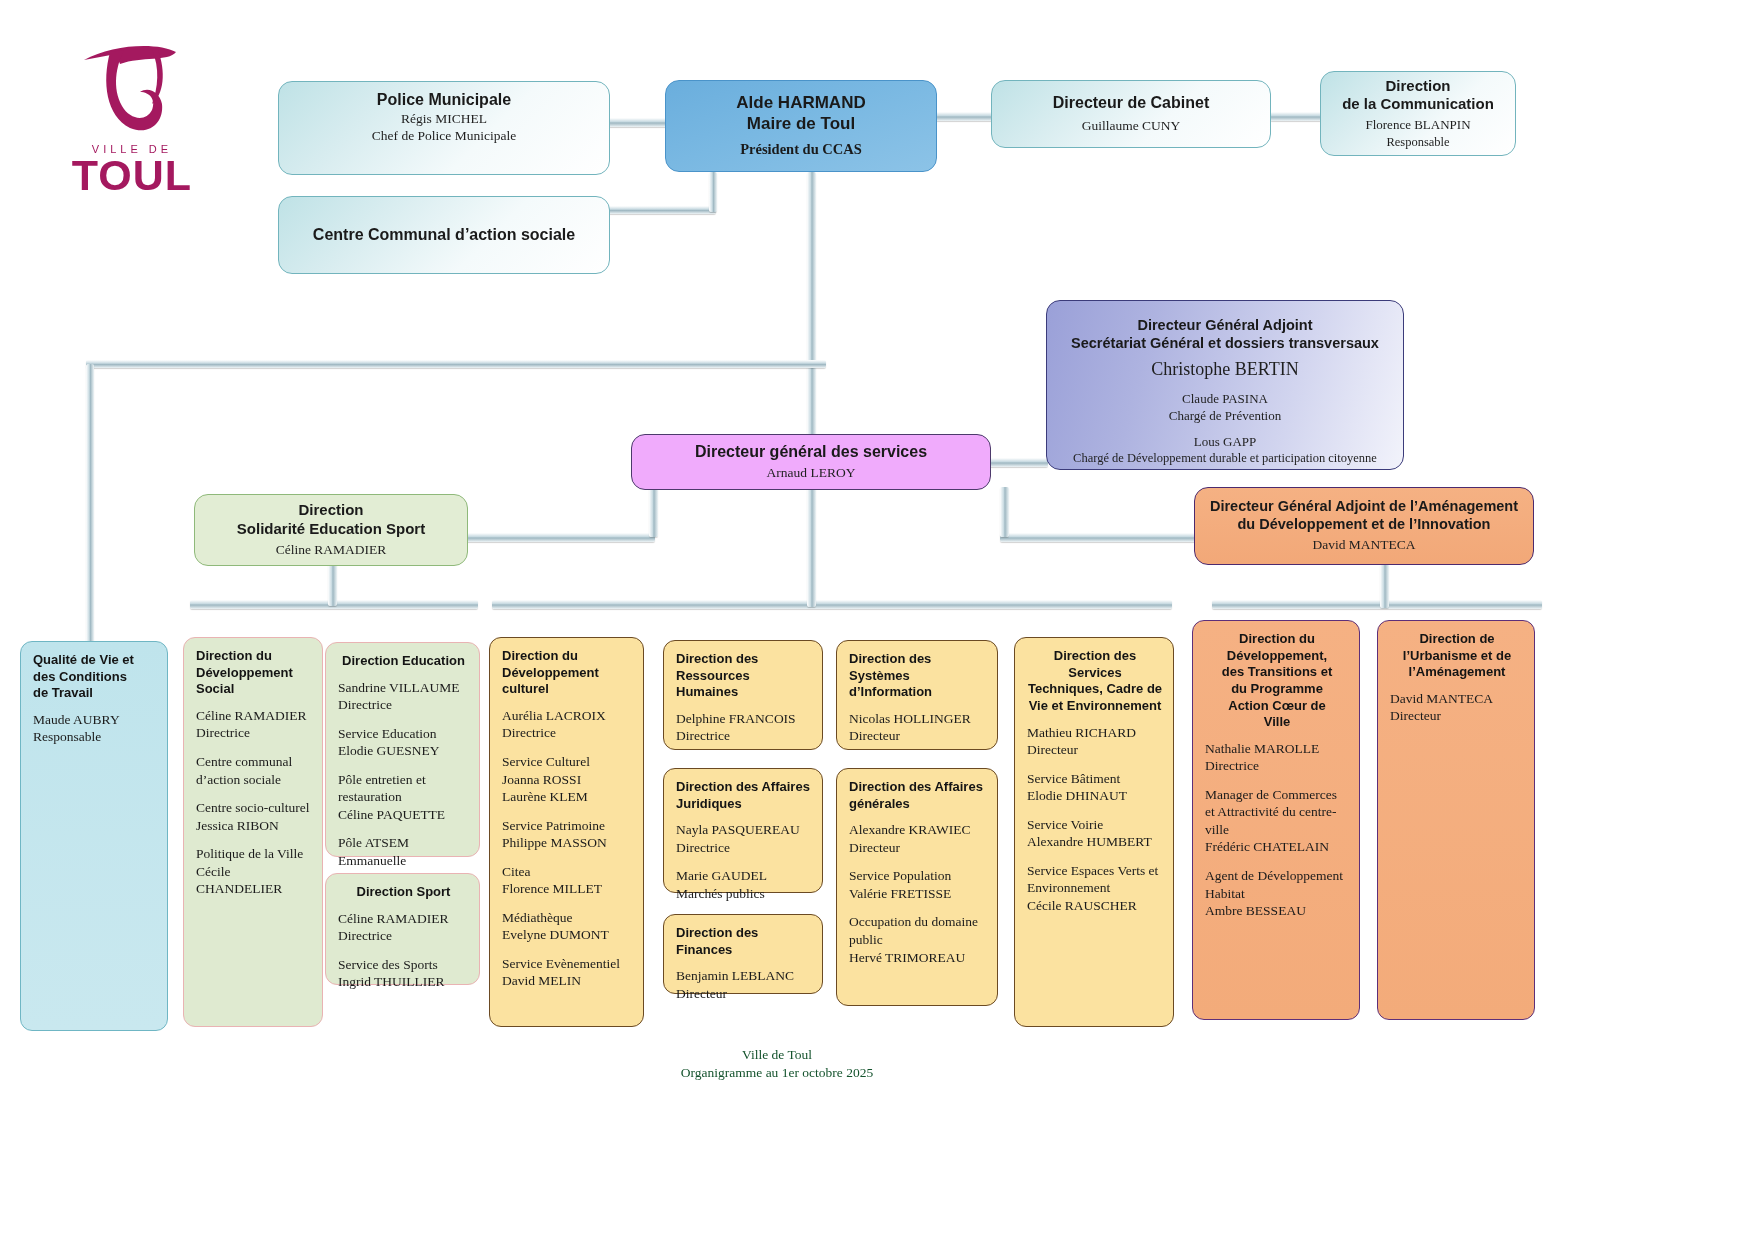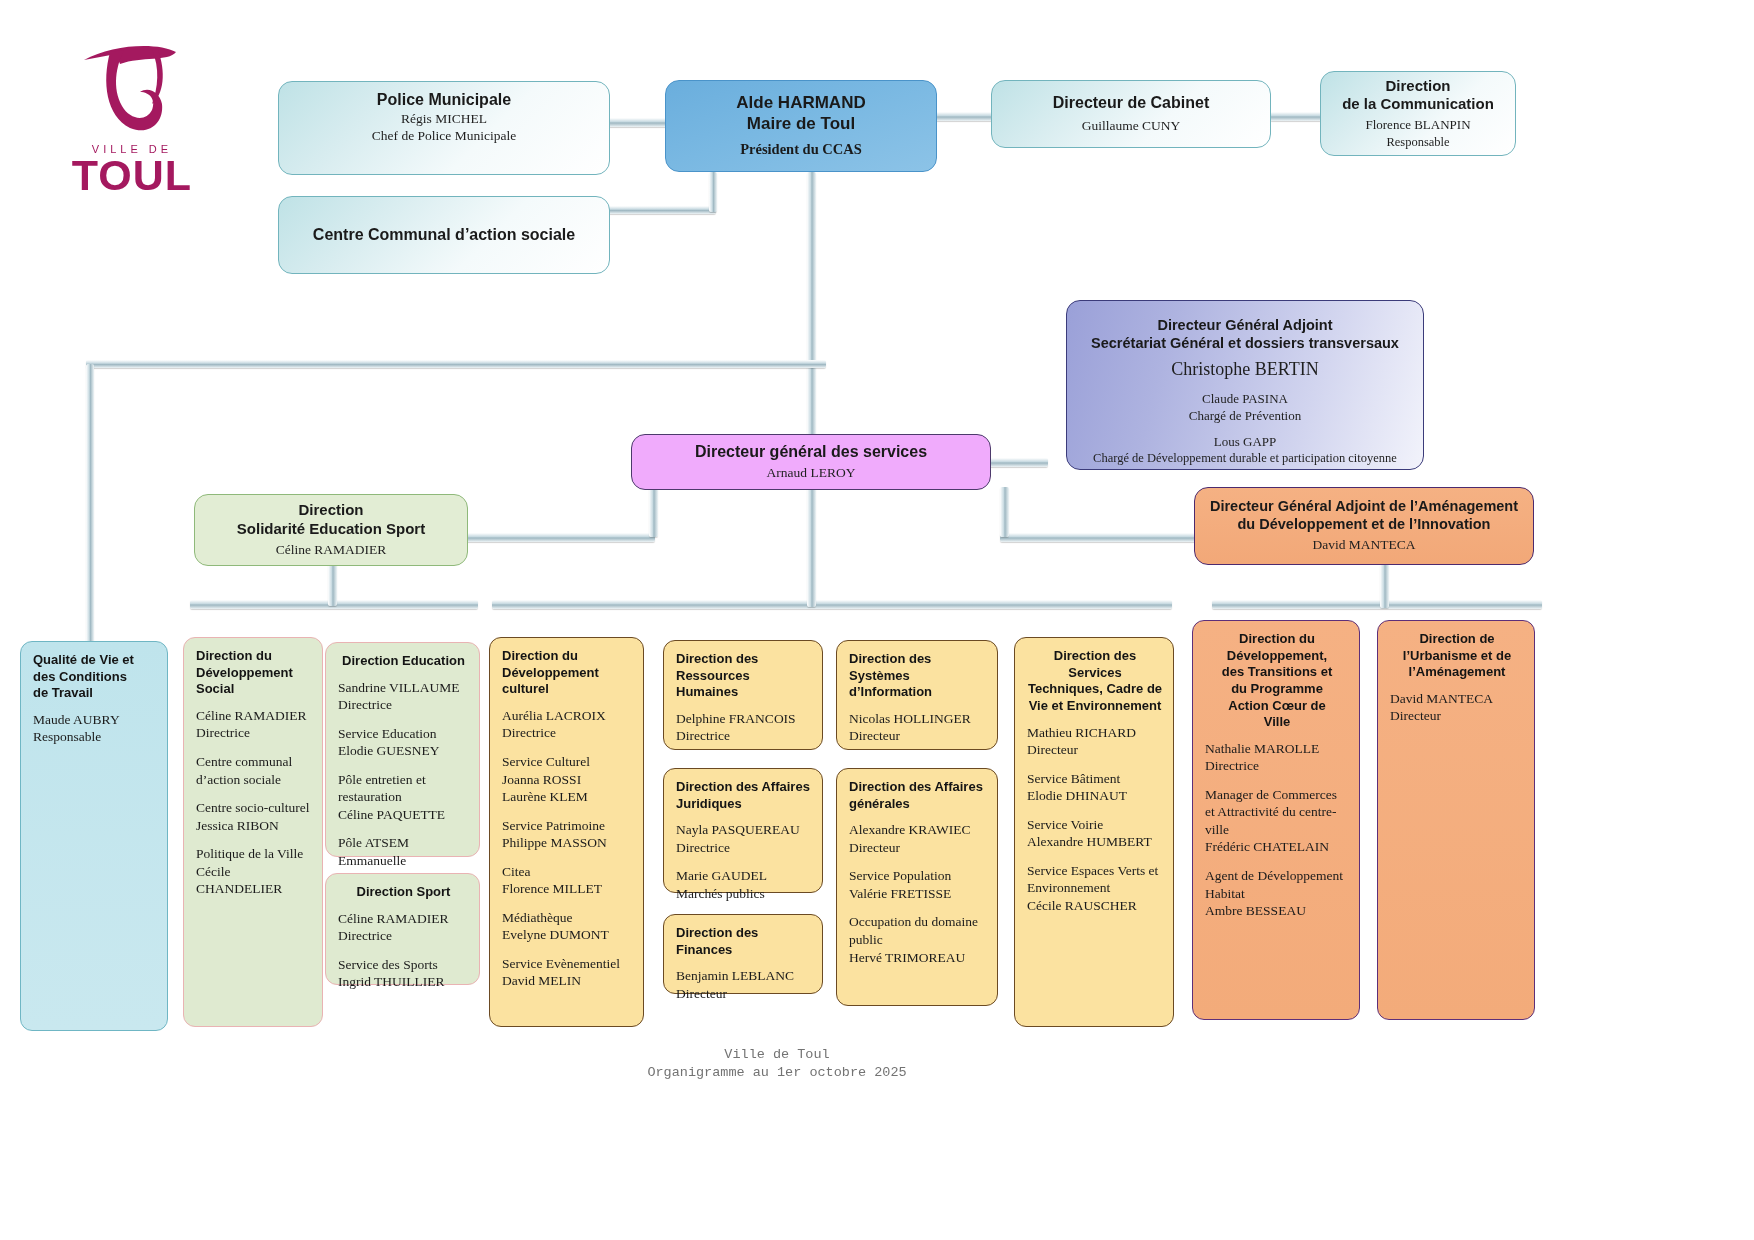--- a/index.html
+++ b/index.html
@@ -114,23 +114,23 @@
     font-family: "Liberation Serif", serif;
     font-size: 13.5px;
     line-height: 1.3;
     color: #1b1b1b;
   }
   .card .grp { margin-bottom: 11px; }
 
   .footer {
     position: absolute;
     text-align: center;
-    font-family: Liberation Mono, monospace;
+    font-family: Liberation Serif, serif;
     font-size: 13.5px;
-    color: #737373;
+    color: #14532d;
     line-height: 1.35;
   }
 
   .logo-wrap { position: absolute; }
   .logo-txt1 {
     font-family: "Liberation Sans", sans-serif;
     letter-spacing: 4px;
     font-size: 11px;
     color: #a4195f;
     text-align: center;
@@ -211,21 +211,21 @@
     <div class="sub" style="font-size:13.5px; margin-top:4px;">Guillaume CUNY</div>
   </div>
 
   <div class="box teal" style="left:1320px; top:71px; width:196px; height:85px; display:flex; flex-direction:column; justify-content:center;">
     <div class="ttl" style="font-size:15px;">Direction</div>
     <div class="ttl" style="font-size:15px;">de la Communication</div>
     <div class="sub" style="font-size:13px; margin-top:3px;">Florence BLANPIN</div>
     <div class="sub" style="font-size:12.5px;">Responsable</div>
   </div>
 
-  <div class="box purple" style="left:1046px; top:300px; width:358px; height:170px; padding-top:16px;margin-left:20px;">
+  <div class="box purple" style="left:1046px; top:300px; width:358px; height:170px; padding-top:16px;">
     <div class="ttl" style="font-size:14.5px;">Directeur Général Adjoint</div>
     <div class="ttl" style="font-size:14.5px;">Secrétariat Général et dossiers transversaux</div>
     <div class="sub" style="font-size:18px; margin-top:6px;">Christophe BERTIN</div>
     <div class="sub" style="font-size:13px; margin-top:9px;">Claude PASINA</div>
     <div class="sub" style="font-size:13px;">Chargé de Prévention</div>
     <div class="sub" style="font-size:13px; margin-top:9px;">Lous GAPP</div>
     <div class="sub" style="font-size:12.5px;">Chargé de Développement durable et participation citoyenne</div>
   </div>
 
   <div class="box yellowsoft" style="left:631px; top:434px; width:360px; height:56px; display:flex; flex-direction:column; justify-content:center; border-color:#4c3a6b;">

